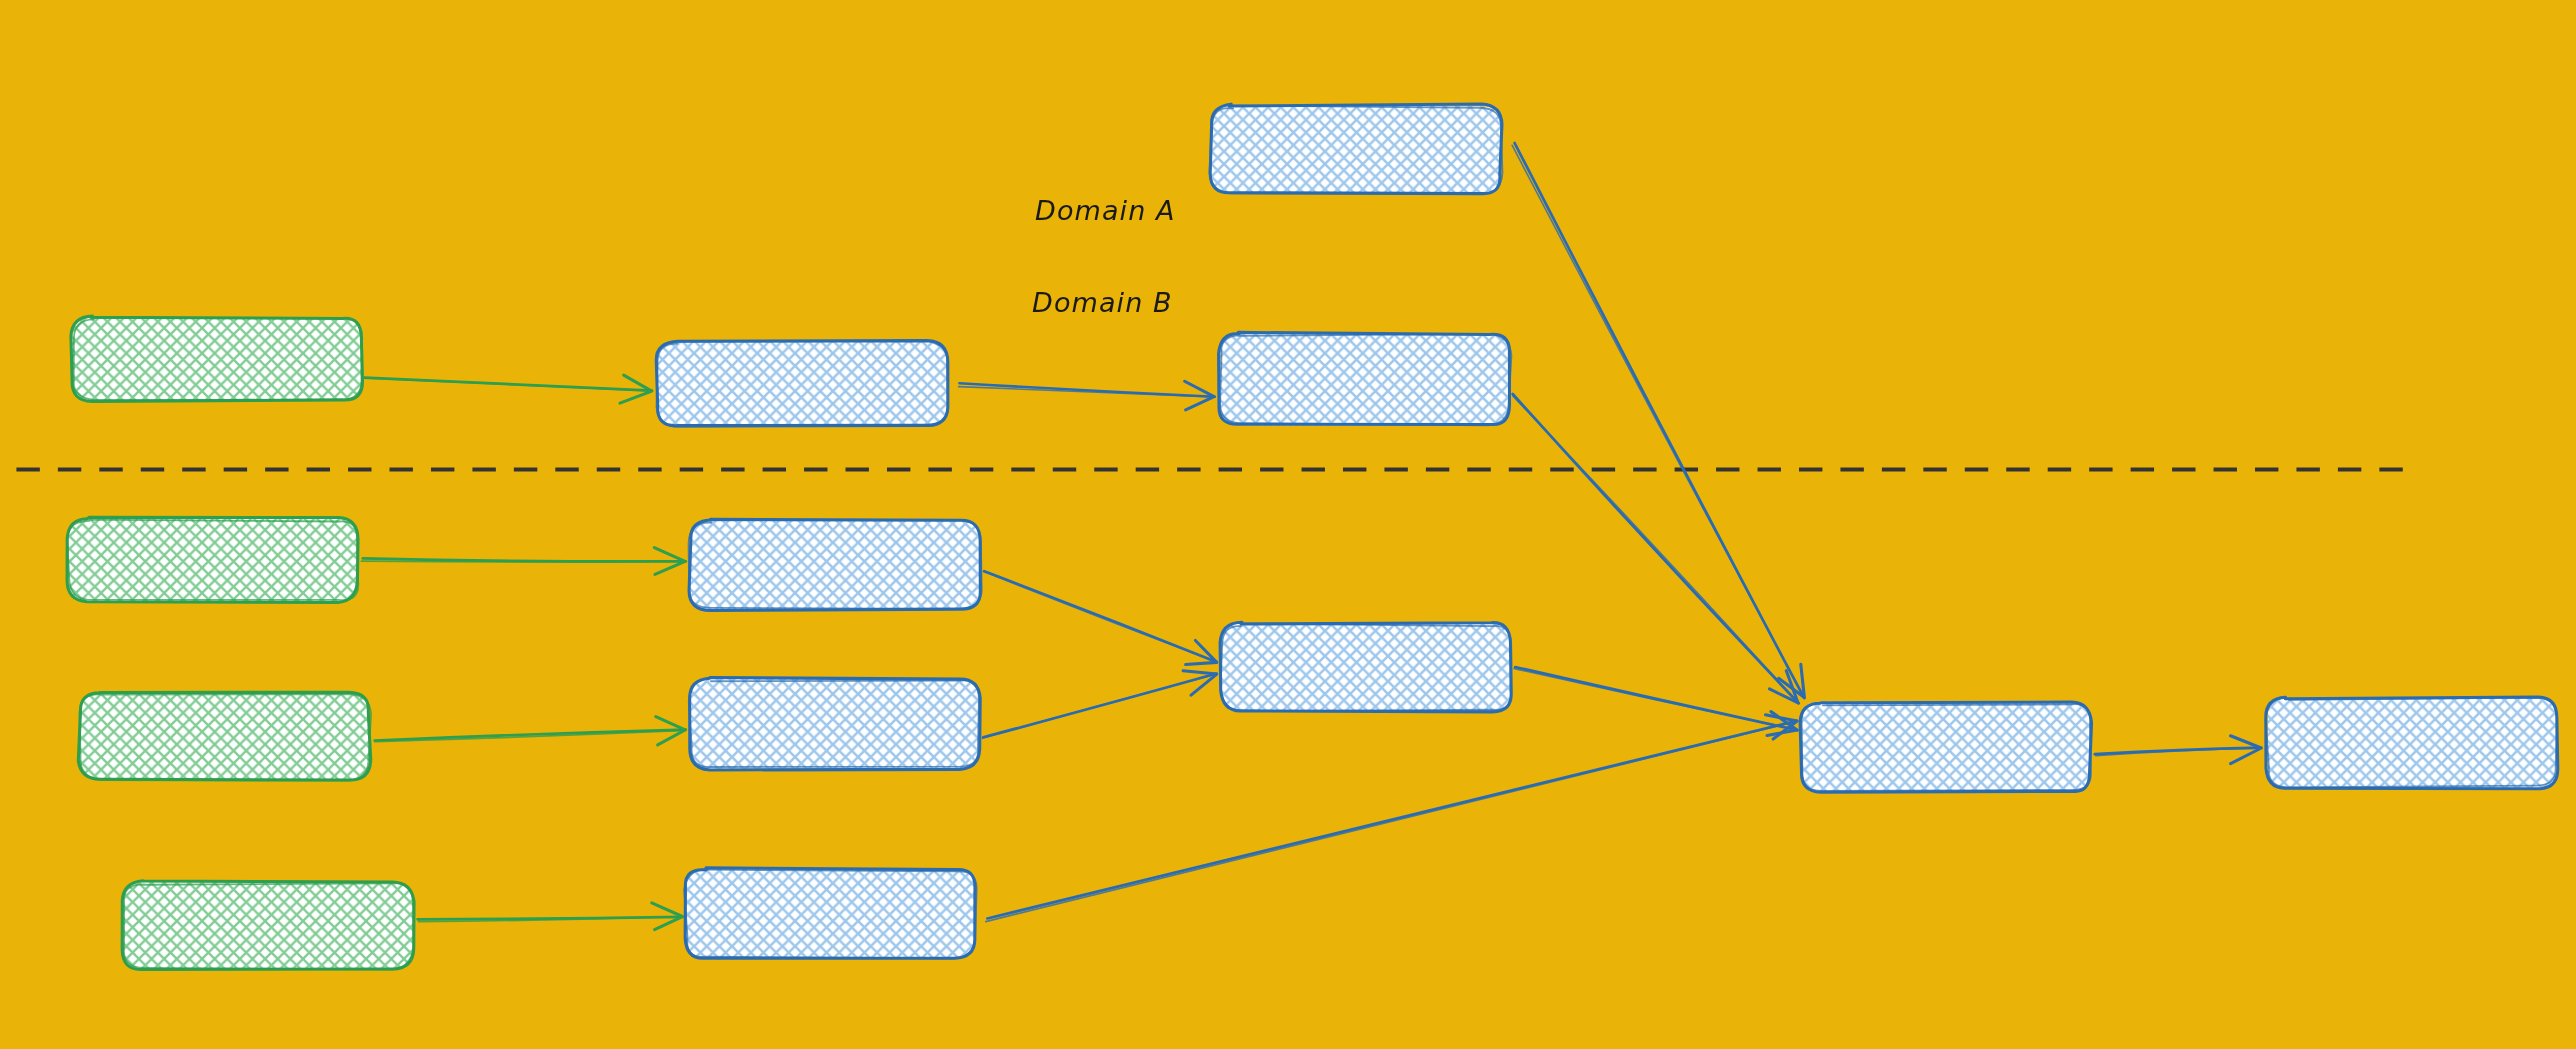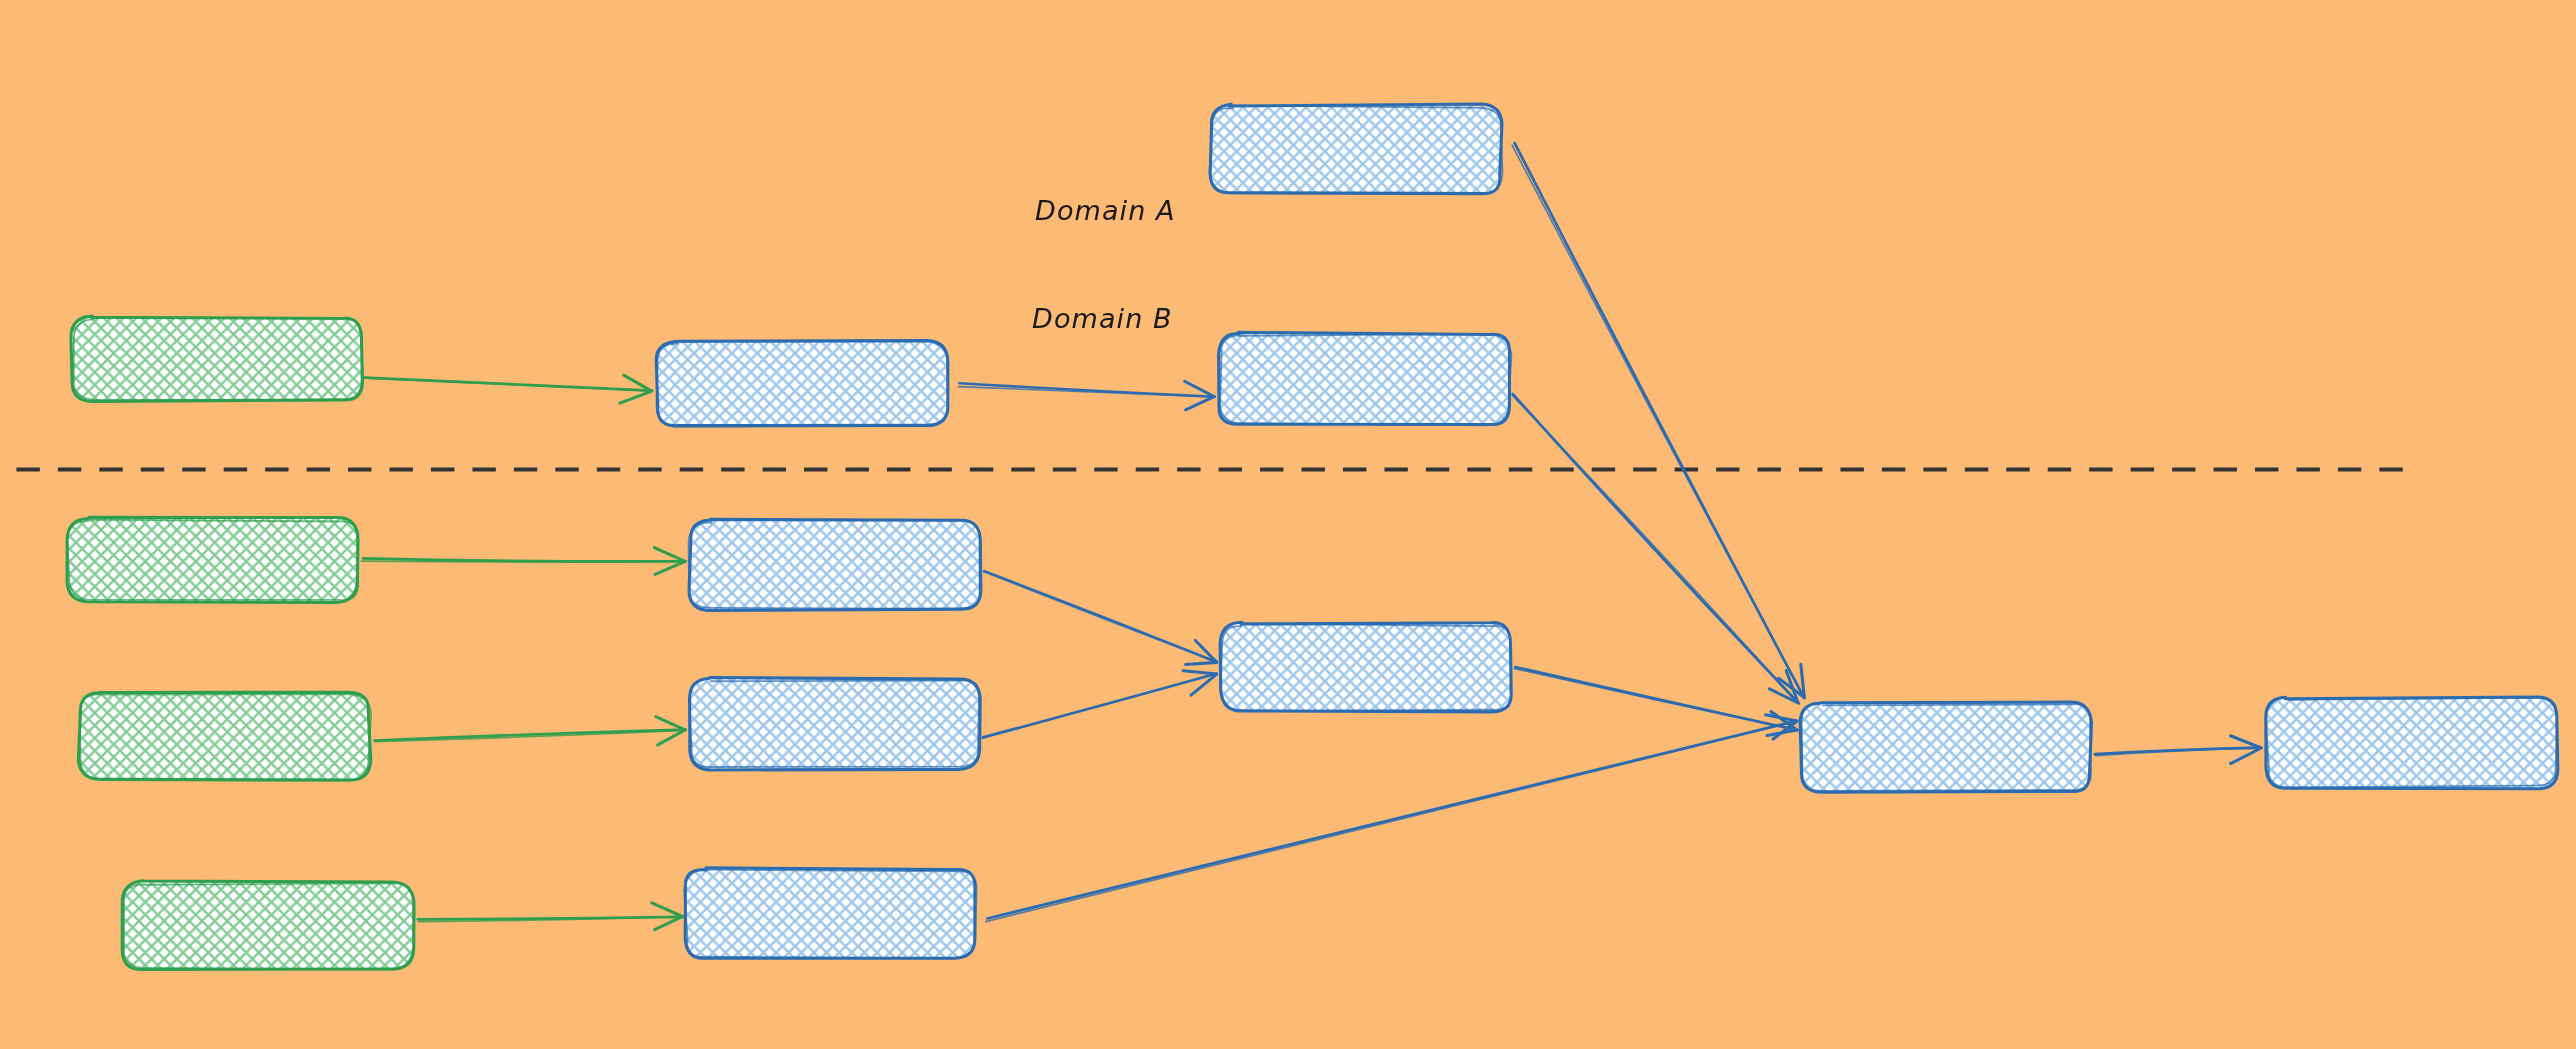--- a/index.html
+++ b/index.html
@@ -8,21 +8,21 @@
     padding: 0;
     background: #ffffff;
   }
   body {
     font-family: "DejaVu Sans", sans-serif;
   }
   #canvas {
     position: relative;
     width: 2576px;
     height: 1049px;
-    background: #fdba74;
+    background: #eab308;
     overflow: hidden;
   }
   #diagram-svg {
     position: absolute;
     top: 0;
     left: 0;
     width: 2576px;
     height: 1049px;
     display: block;
   }
@@ -185,16 +185,16 @@
         </g>
         <g>
           <path d="M2537.2959315516055,774.4324992181733 L2814.9276930887254,773.1050734637305 Q2837.173779168725,774.3373851383105 2837.9639094065874,795.0715631624684 L2836.8395708046855,852.5602320240811 Q2837.7764466468243,875.0213686509057 2814.0202120915055,874.6981763729825 L2536.7938019331546,874.3293470686301 Q2513.9959747500716,875.037426337786 2516.0414664078503,853.0390902964398 L2516.1422446370125,796.9209863359108 Q2515.547345153615,773.0583839407191 2538.095488541573,773.0312254088" fill="url(#hatch-blue)" stroke="none"></path>
           <path d="M2535.7201944872736,775.2843467570841 L2815.841252976656,773.3663857750595 Q2836.6376483634112,773.7975249178708 2836.9193363398313,795.6764752946794 L2837.995293746889,852.8794573225081 Q2838.0551653027533,874.980983196944 2816.4113107219337,875.1348444409668 L2535.4985178500415,874.5797576569021 Q2516.069272439182,875.062246606499 2514.1881001889706,852.4224637441337 L2514.0191216781736,794.6667793281376 Q2514.2165858119724,775.0540912352502 2535.7687724098564,773.6509336031974" fill="none" stroke="#2b6cb0" stroke-width="3.4" stroke-linecap="round" stroke-linejoin="round"></path>
           <path d="M2539.940509393811,776.637432711292 L2813.92246249374,774.1210916909389 Q2837.385559185967,774.7427205503918 2836.9628400297834,796.1392745389603 L2835.5906619869174,851.2824725282378 Q2836.623764186911,872.1219175870531 2813.5102885264905,871.6482553982175 L2536.755417212285,873.6739779389463 Q2515.3675237312914,871.877526721824 2517.405343108438,851.5762717681937 L2513.80365168564,798.7607393608429 Q2515.1233060317113,775.6111334978602 2536.2242249675096,773.9027428445406" fill="none" stroke="#2b6cb0" stroke-width="2" opacity="0.72" stroke-linecap="round" stroke-linejoin="round"></path>
         </g>
       </g>
   </svg>
 
   <div class="domain-label" id="label-domain-a" style="left: 1035px; top: 195px;">Domain A</div>
-  <div class="domain-label" id="label-domain-b" style="left: 1032px; top: 303px;">Domain B</div>
+  <div class="domain-label" id="label-domain-b" style="left: 1032px; top: 287px;">Domain B</div>
 
 </div>
 
 
 </body></html>

